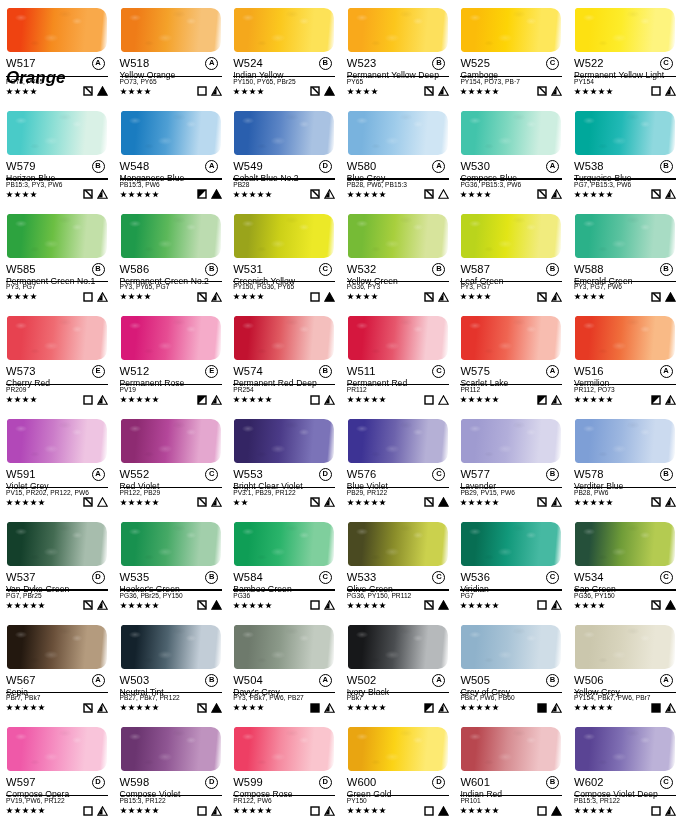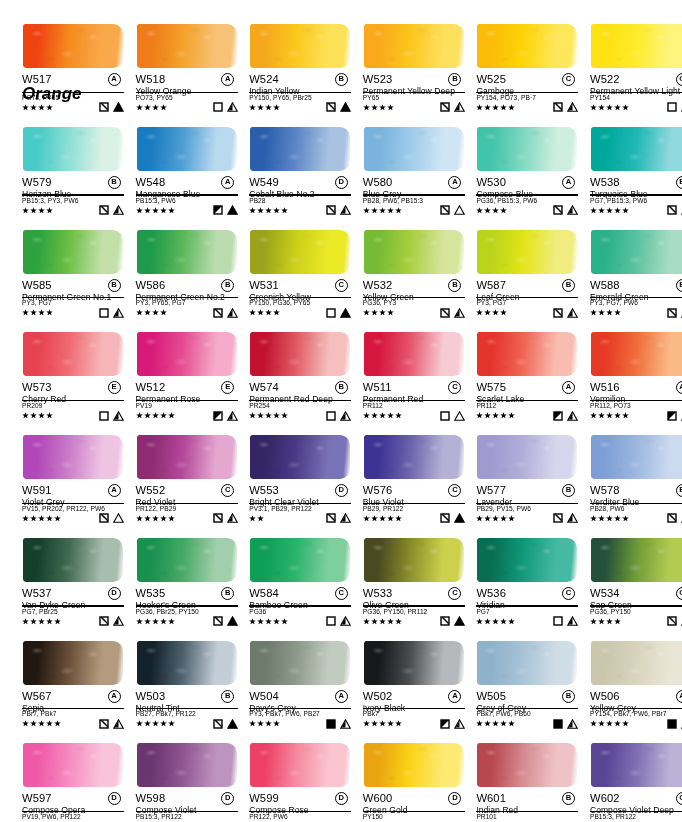--- a/index.html
+++ b/index.html
@@ -9,21 +9,21 @@
     font-family:"Liberation Sans", sans-serif;
     color:#000;
     -webkit-font-smoothing:antialiased;
   }
   #chart{
     width:585px;height:822px;
     display:grid;
     grid-template-columns:repeat(6,113.6px);
     grid-template-rows:repeat(8,102.75px);
     box-sizing:border-box;
-    padding:16px;
+    padding:0;
   }
   .cell{
     position:relative;
     box-sizing:border-box;
     padding:6px 6px 0 6px;
     overflow:hidden;
   }
   
   .swatch{
     height:44px;

